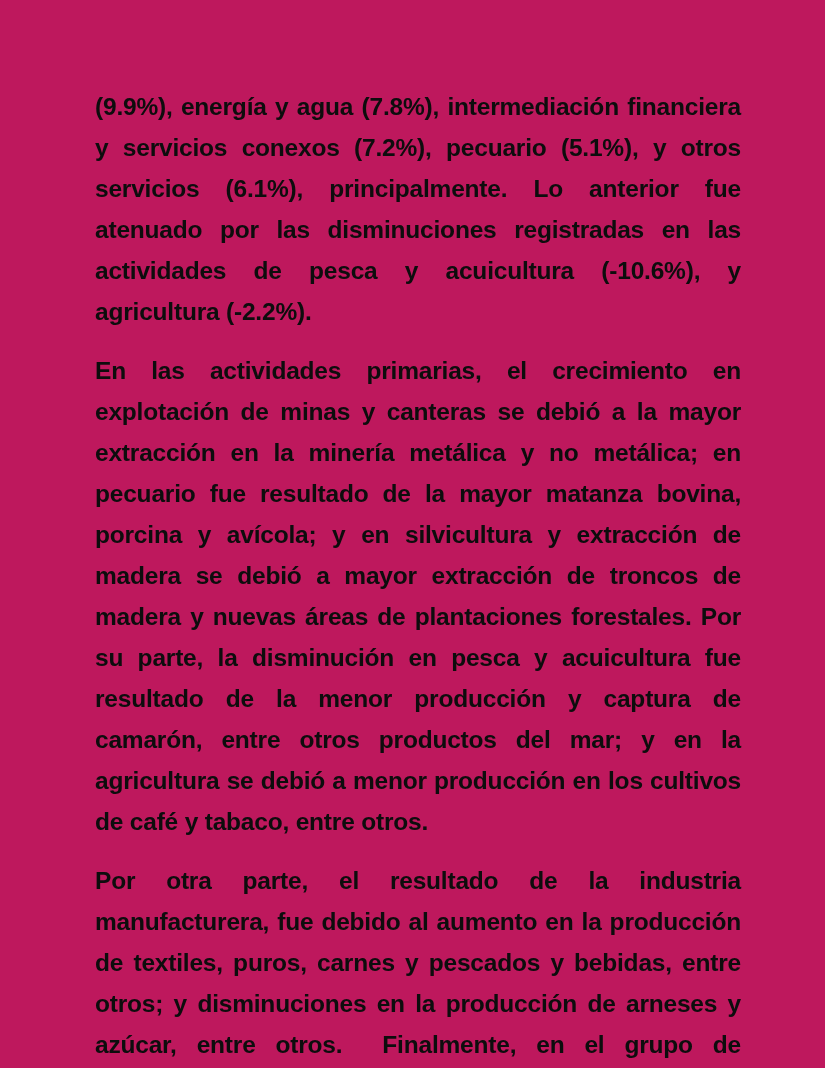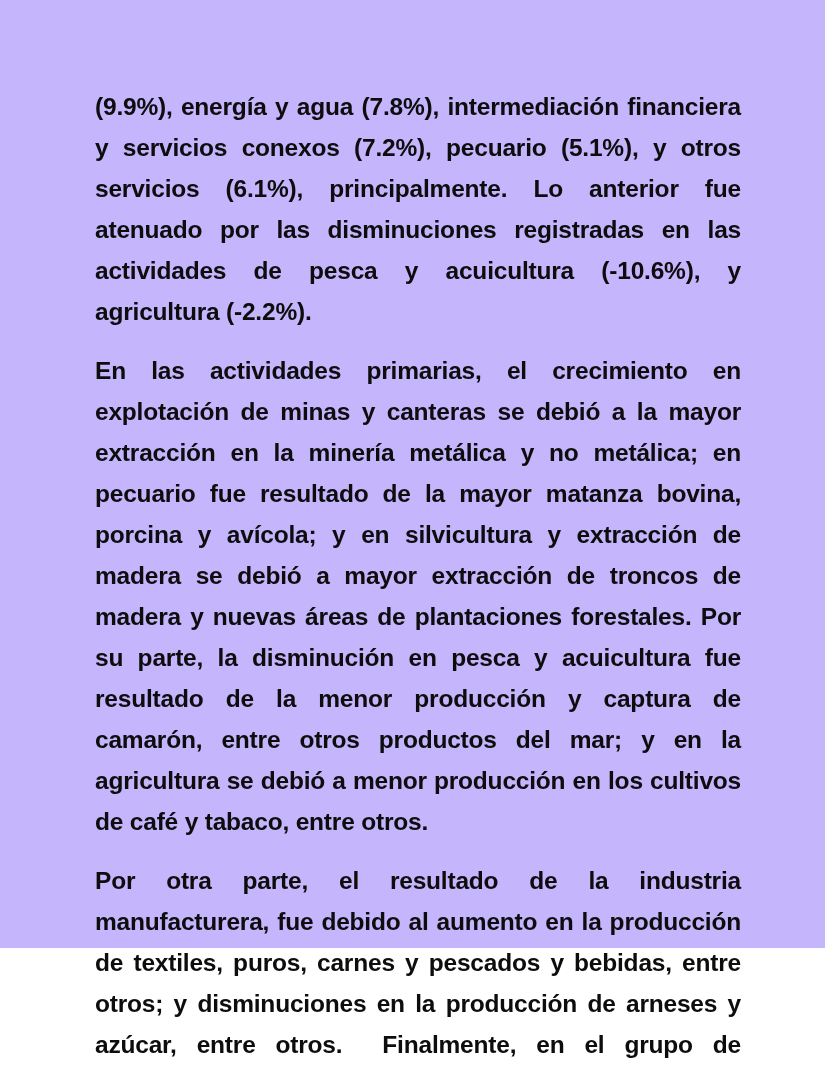--- a/index.html
+++ b/index.html
@@ -10,22 +10,22 @@
     width: 825px;
     height: 1068px;
     background: #ffffff;
     font-family: "Liberation Sans", sans-serif;
     color: #0d0d0d;
     overflow: hidden;
   }
   .page {
     position: relative;
     width: 825px;
-    height: 948px;
-    background: #c4b5fd;
+    height: 1068px;
+    background: #be185d;
     box-sizing: border-box;
   }
   .text-column {
     position: absolute;
     left: 95px;
     top: 86px;
     width: 646px;
   }
   .para {
     margin: 0 0 18px 0;

